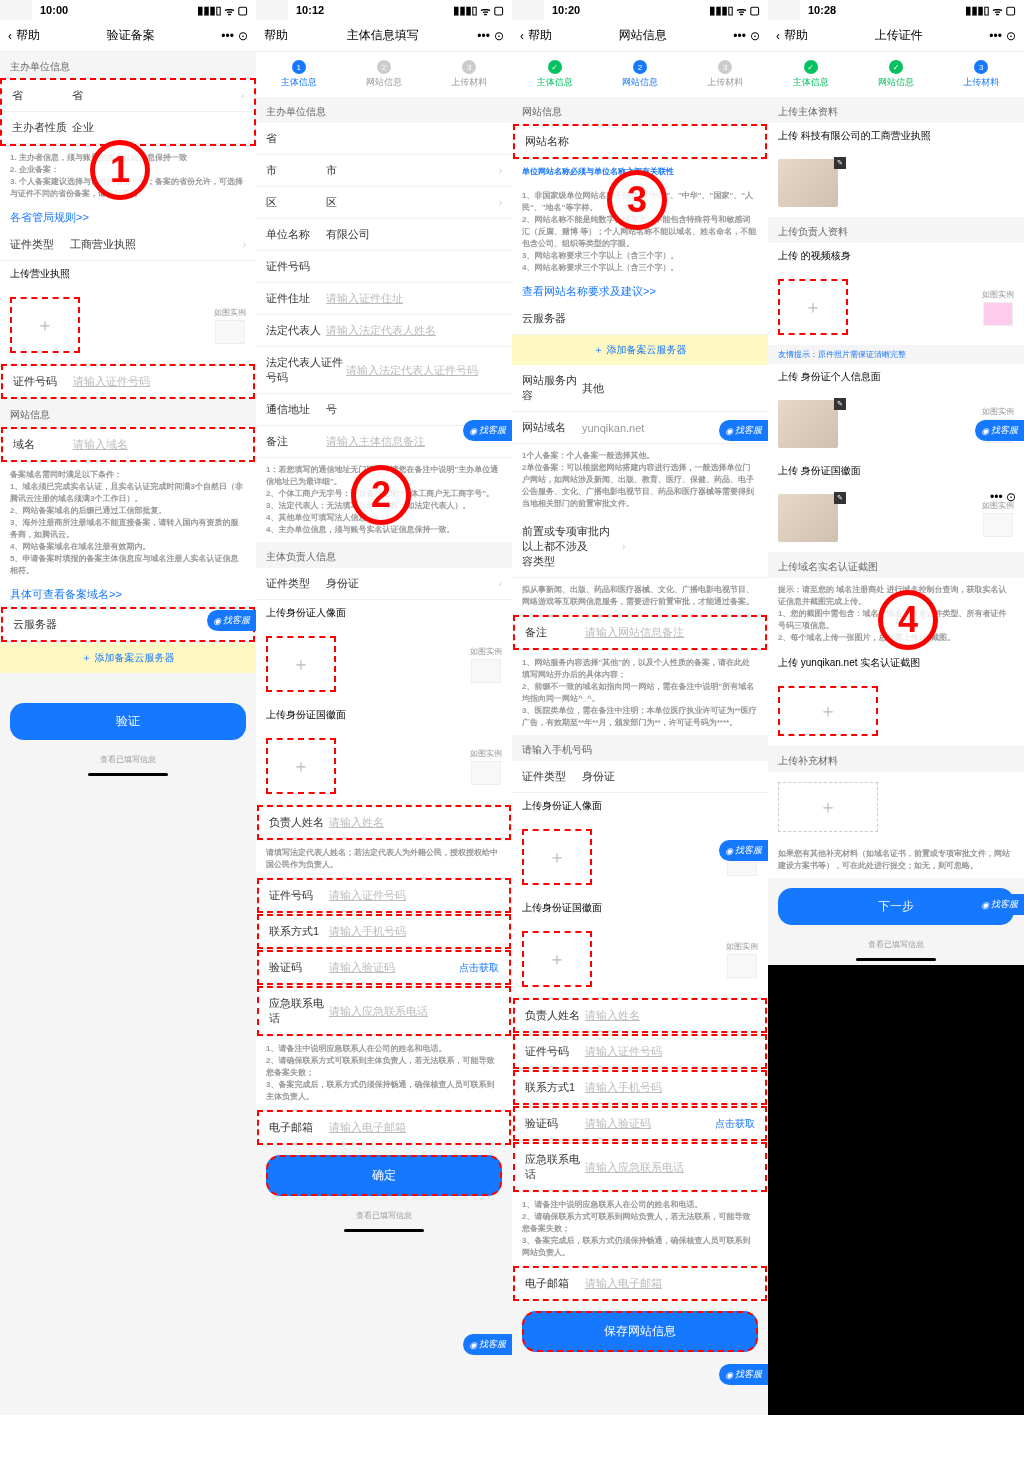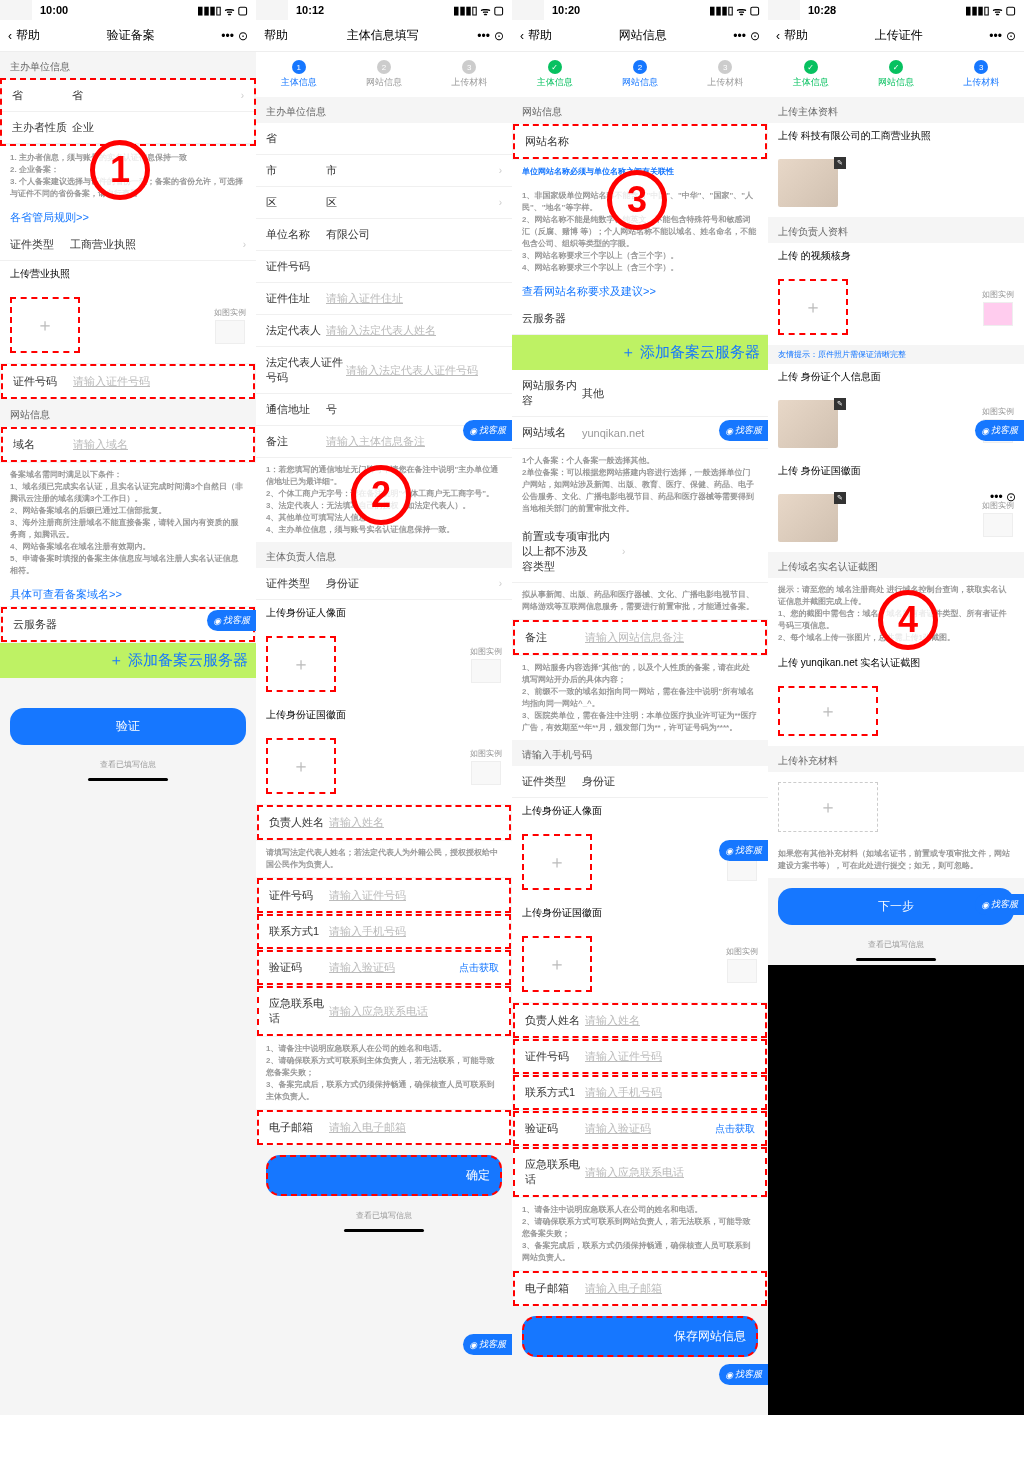--- a/index.html
+++ b/index.html
@@ -23,22 +23,22 @@
 .row .arr { color:#ccc; font-size:10px; }
 .tips { padding:6px 10px; font-size:8px; color:#999; line-height:1.5; background:#fff;font-weight:bold; }
 .link { color:#1677ff; font-size:11px; padding:4px 10px; background:#fff; }
 .up { display:flex; align-items:center; padding:10px; background:#fff; gap:10px; }
 .box { width:56px; height:56px; border:1px dashed #ccc; display:flex; align-items:center; justify-content:center; color:#bbb; font-size:18px; }
 .box.db { border:2px dashed red; width:70px; height:56px; }
 .box.b2 { border:2px dashed red; width:100px; height:50px; }
 .ex { font-size:8px; color:#999; display:flex; flex-direction:column; align-items:center; gap:2px; margin-left:auto; }
 .ex .im { width:30px; height:24px; background:#f8f8f8; border:1px solid #eee; }
 .btn { margin:10px; padding:10px; background:#1677ff; color:#fff; text-align:center; font-size:12px; border-radius:14px; }
-.btn.db { border:2px dashed red;text-align:right; }
-.add { text-align:right; padding:8px; color:#1677ff; font-size:15px; background:#bef264; }
+.btn.db { border:2px dashed red; }
+.add { text-align:center; padding:8px; color:#1677ff; font-size:10px; background:#fef9c3; }
 .db-row { border:2px dashed red; margin:1px; }
 .db-area { border:2px dashed red; }
 .cs { position:absolute; right:0; background:#1677ff; color:#fff; font-size:9px; padding:4px 6px; border-radius:12px 0 0 12px; display:flex; align-items:center; gap:2px;font-style:italic; }
 .cs:before { content:"◉"; }
 .num { position:absolute; width:60px; height:60px; border:5px solid red; border-radius:50%; color:red; font-size:36px; font-weight:bold; display:flex; align-items:center; justify-content:center; background:rgba(255,255,255,0.8); z-index:10; }
 .viewlink { font-size:8px; color:#999; padding:4px 10px; text-align:center; }
 .homebar { width:80px; height:3px; background:#000; border-radius:2px; margin:4px auto; }
 .img-thumb { width:60px; height:48px; background:linear-gradient(135deg,#e8d8c8,#d0c0b0); border-radius:2px; position:relative; }
 .img-thumb:after { content:"✎"; position:absolute; top:-2px; right:-8px; background:#333; color:#fff; width:12px; height:12px; font-size:7px; display:flex; align-items:center; justify-content:center; }
 .tiplink { font-size:8px; color:#999; padding:4px 10px; }

